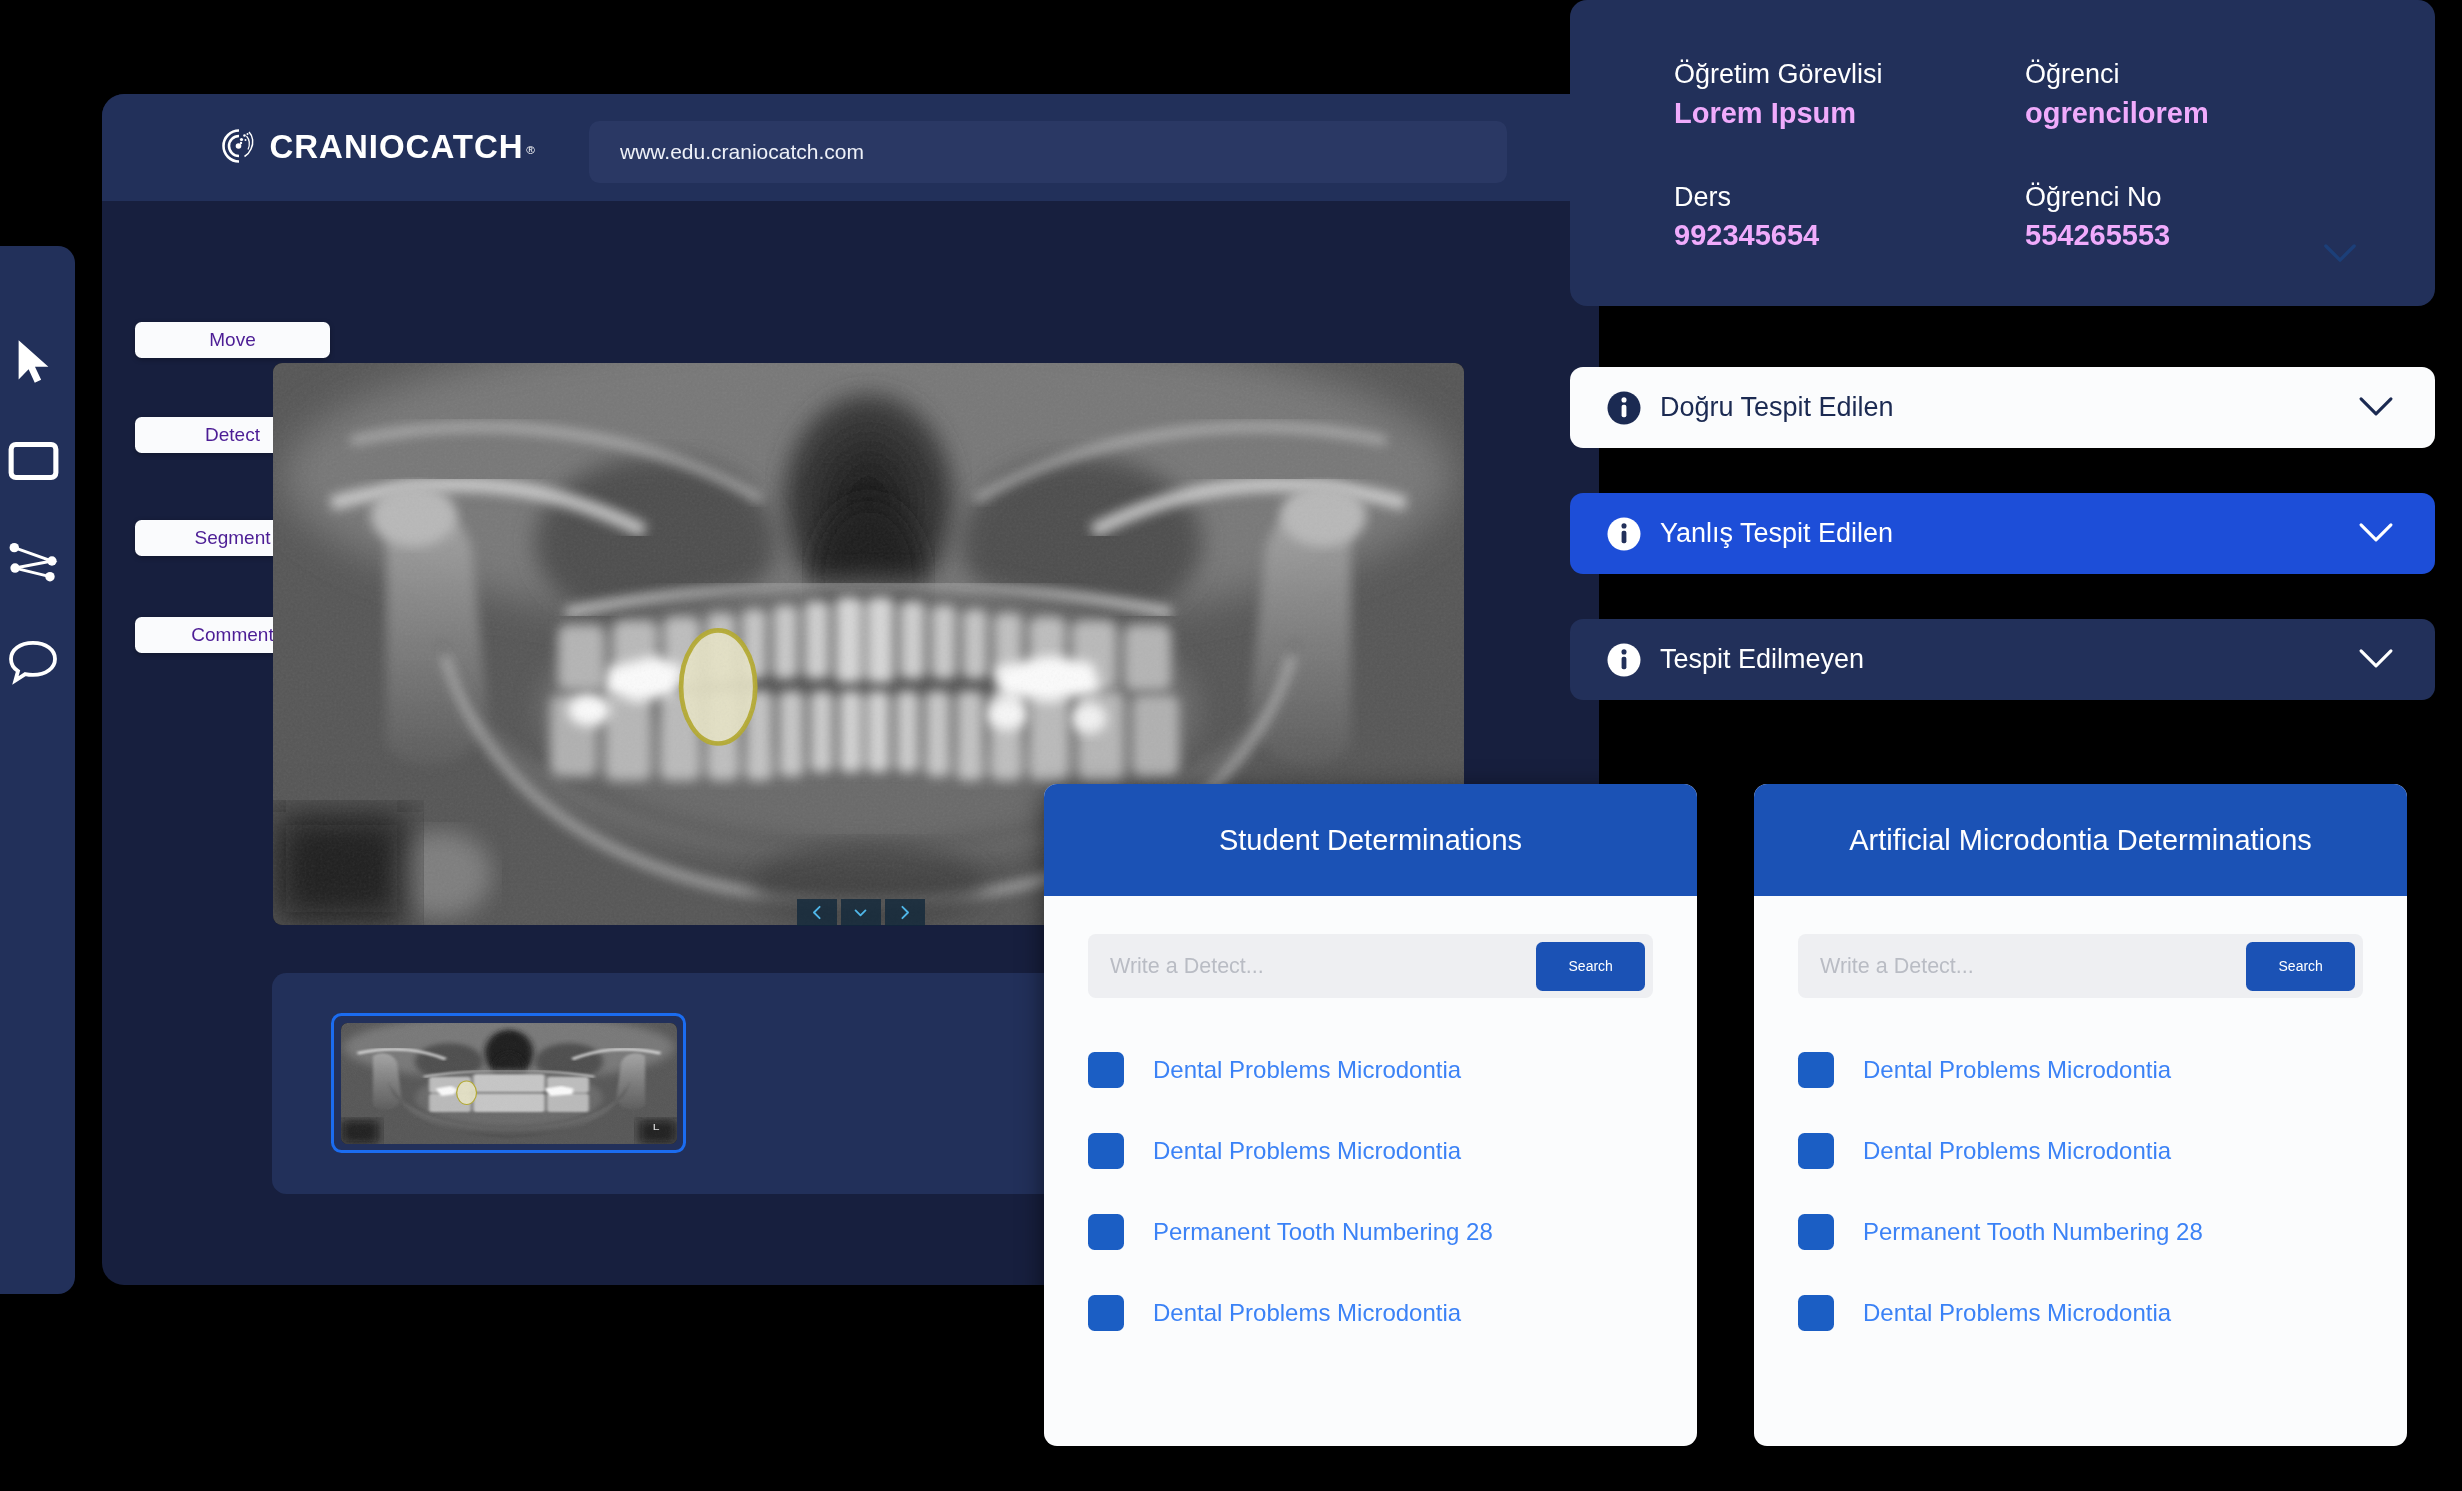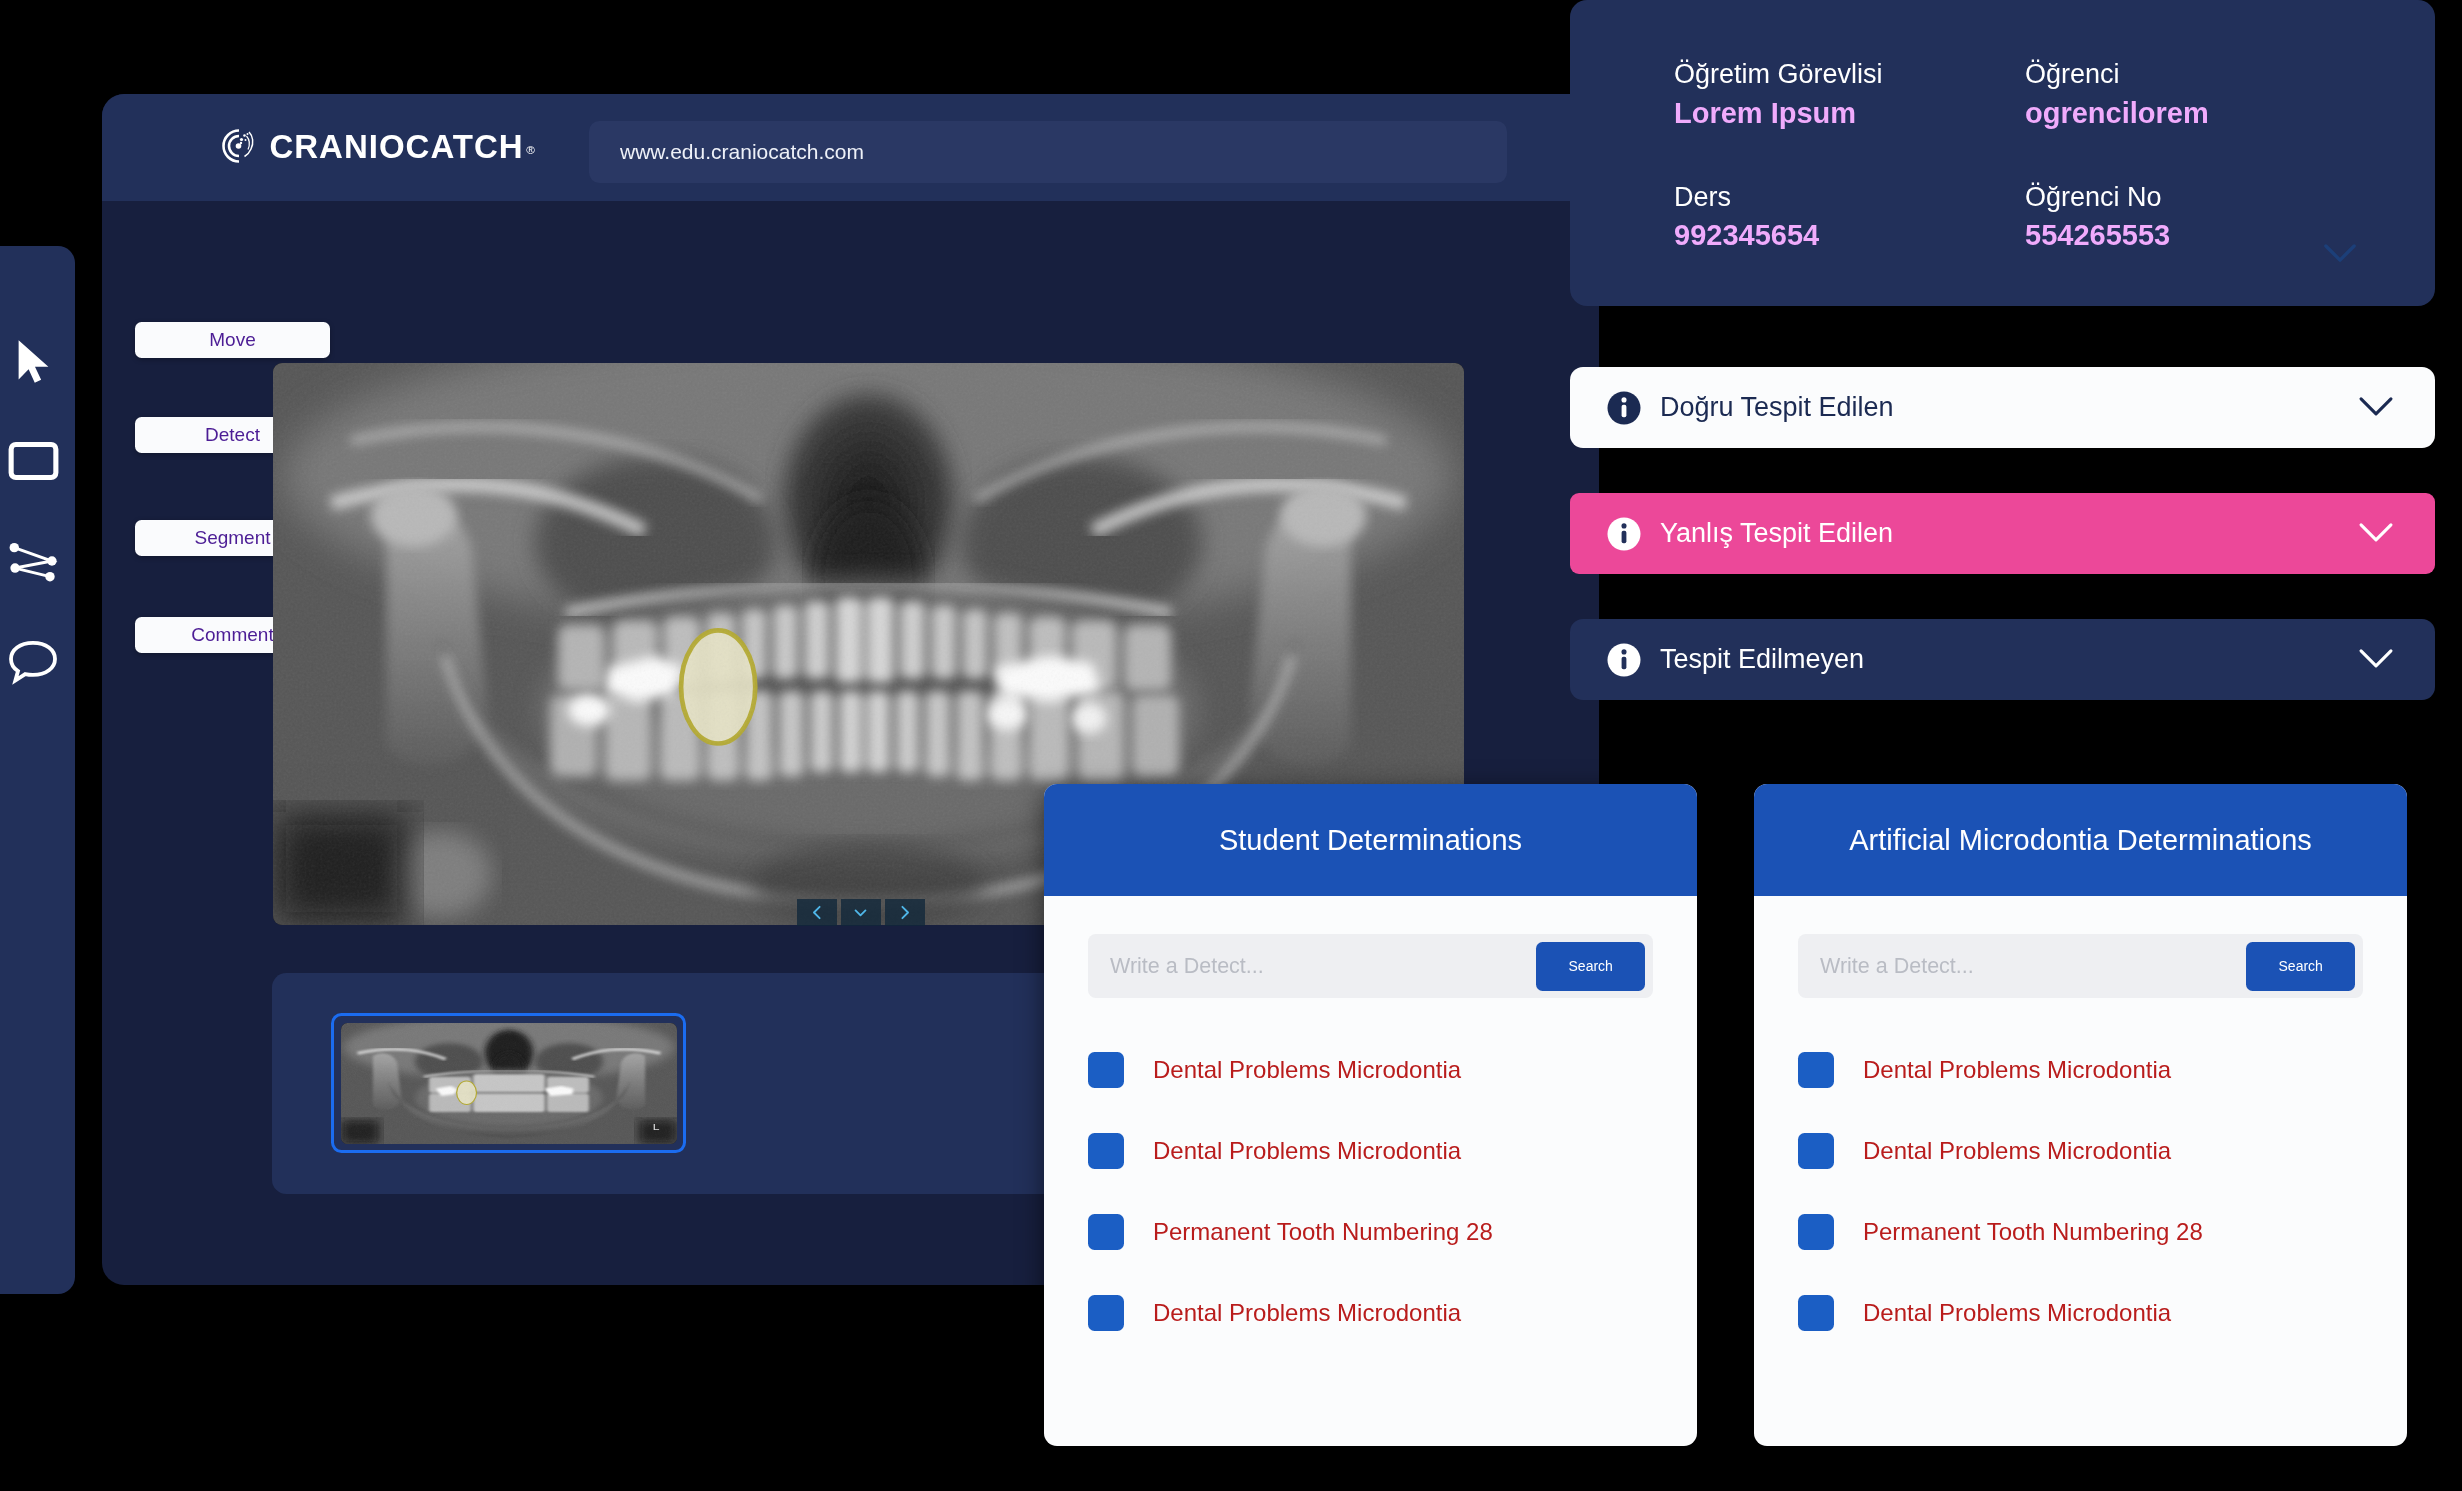--- a/index.html
+++ b/index.html
@@ -223,21 +223,21 @@
     left: 1570px;
     width: 865px;
     height: 81px;
     border-radius: 13px;
     display: flex;
     align-items: center;
     padding: 0 40px 0 36px;
     box-sizing: border-box;
   }
   #acc-0 { top: 367px; background: #fbfcfd; }
-  #acc-1 { top: 493px; background: #ec4899; border-radius: 9px; }
+  #acc-1 { top: 493px; background: #1d4ed8; }
   #acc-2 { top: 619px; background: #22305a; }
   .acc-icon { width: 36px; height: 36px; flex: 0 0 auto; margin-right: 18px; }
   .acc-icon svg { display: block; }
   .acc-label { font-size: 27px; flex: 1 1 auto; }
   #acc-0 .acc-label { color: #1b2a52; }
   #acc-1 .acc-label, #acc-2 .acc-label { color: #ffffff; }
   .acc-chevron { flex: 0 0 auto; }
 
   
   .det-panel {
@@ -302,21 +302,21 @@
   }
   .det-swatch {
     width: 36px;
     height: 36px;
     background: #1b5ec4;
     border-radius: 6.5px;
     flex: 0 0 auto;
     margin-right: 29px;
   }
   .det-item-label {
-    color: #b91c1c;
+    color: #3b82f6;
     font-size: 24px;
   }
 </style>
 </head>
 <body>
 
 <div id="tool-rail">
   <div class="rail-icon">
     <svg width="51" height="51" viewBox="0 0 24 24">
       <path d="M5 2 L5 20.5 L9.7 15.7 L12.6 22 L15.6 20.6 L12.7 14.5 L19 14.5 Z" fill="#ffffff"></path>

